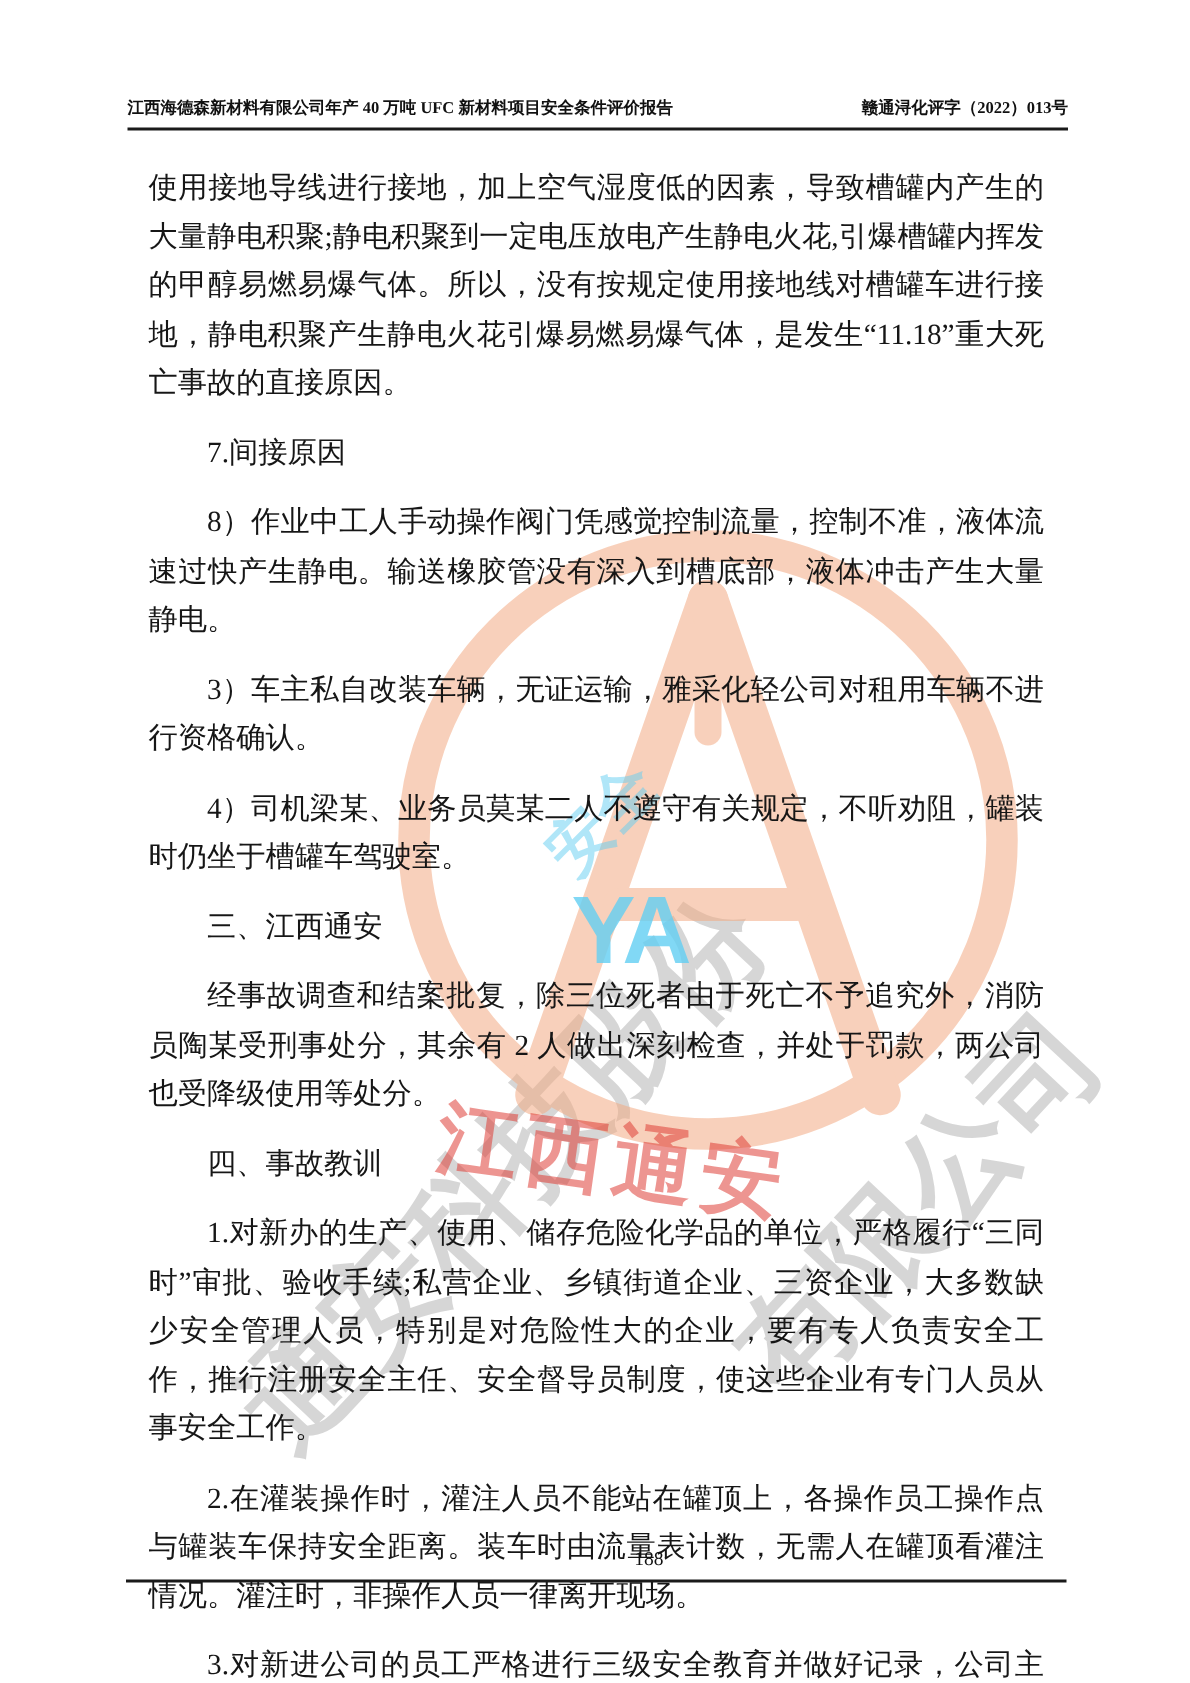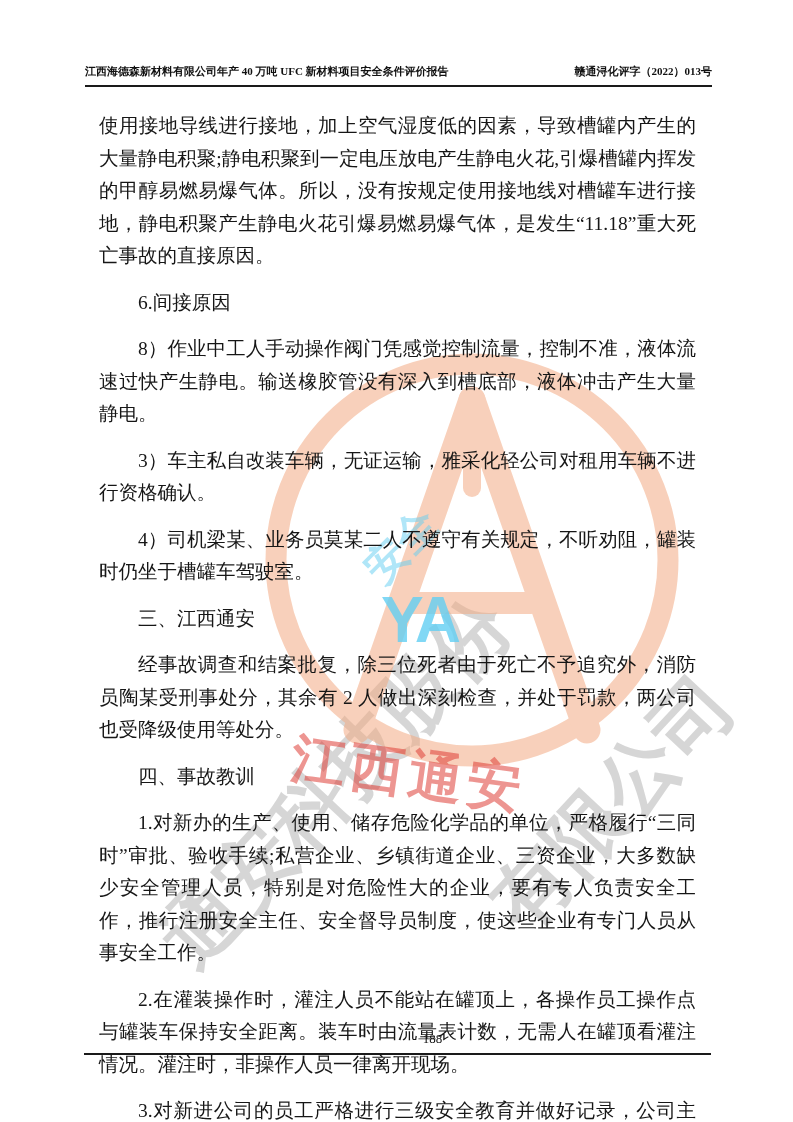--- a/index.html
+++ b/index.html
@@ -82,21 +82,21 @@
   </div>
 
   <div class="header">
     <span class="h-left">江西海德森新材料有限公司年产 40 万吨 UFC 新材料项目安全条件评价报告</span>
     <span class="h-right">赣通浔化评字（2022）013号</span>
   </div>
 
   <div class="doc-body">
 
   <p>使用接地导线进行接地，加上空气湿度低的因素，导致槽罐内产生的大量静电积聚;静电积聚到一定电压放电产生静电火花,引爆槽罐内挥发的甲醇易燃易爆气体。所以，没有按规定使用接地线对槽罐车进行接地，静电积聚产生静电火花引爆易燃易爆气体，是发生“11.18”重大死亡事故的直接原因。</p>
-      <p class="indent">6.间接原因</p>
+      <p class="indent">7.间接原因</p>
       <p class="indent">8）作业中工人手动操作阀门凭感觉控制流量，控制不准，液体流速过快产生静电。输送橡胶管没有深入到槽底部，液体冲击产生大量静电。</p>
       <p class="indent">3）车主私自改装车辆，无证运输，雅采化轻公司对租用车辆不进行资格确认。</p>
       <p class="indent">4）司机梁某、业务员莫某二人不遵守有关规定，不听劝阻，罐装时仍坐于槽罐车驾驶室。</p>
       <p class="indent">三、江西通安</p>
       <p class="indent">经事故调查和结案批复，除三位死者由于死亡不予追究外，消防员陶某受刑事处分，其余有 2 人做出深刻检查，并处于罚款，两公司也受降级使用等处分。</p>
       <p class="indent">四、事故教训</p>
       <p class="indent">1.对新办的生产、使用、储存危险化学品的单位，严格履行“三同时”审批、验收手续;私营企业、乡镇街道企业、三资企业，大多数缺少安全管理人员，特别是对危险性大的企业，要有专人负责安全工作，推行注册安全主任、安全督导员制度，使这些企业有专门人员从事安全工作。</p>
       <p class="indent">2.在灌装操作时，灌注人员不能站在罐顶上，各操作员工操作点与罐装车保持安全距离。装车时由流量表计数，无需人在罐顶看灌注情况。灌注时，非操作人员一律离开现场。</p>
       <p class="indent">3.对新进公司的员工严格进行三级安全教育并做好记录，公司主要领导对仓库区要进行周检、月检，仓库区负责人对仓库设备及作业进行日检，并进行不定期的突击检查，对查出的问题严格进行整改。</p>
     </div>

